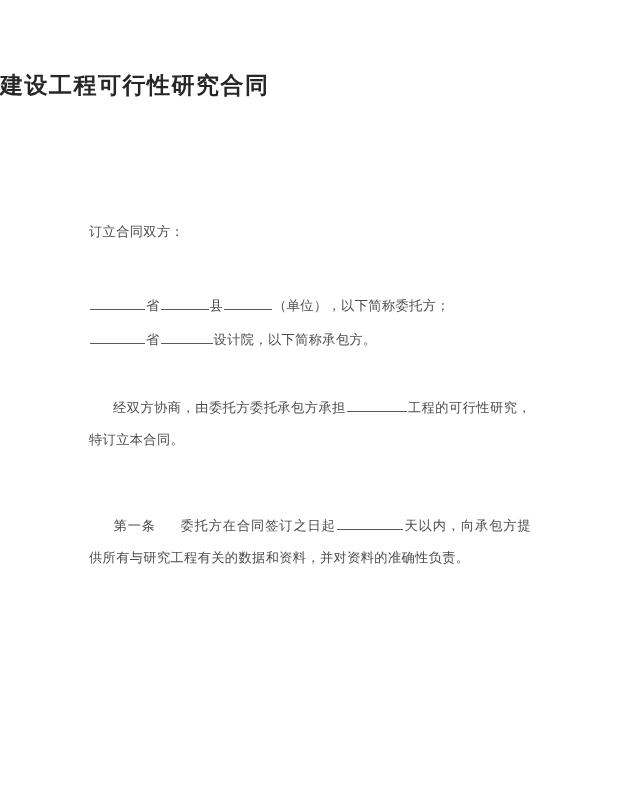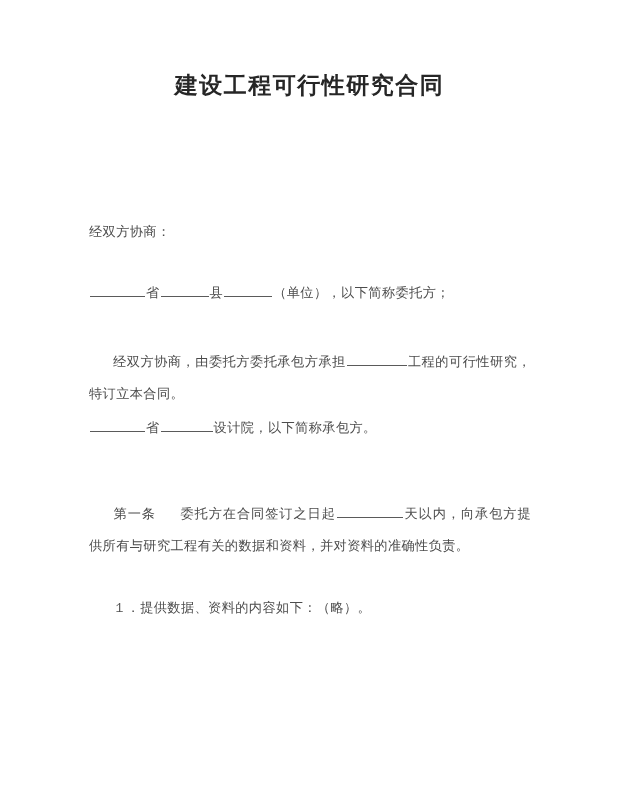--- a/index.html
+++ b/index.html
@@ -17,21 +17,21 @@
     height: 800px;
     background: #ffffff;
     overflow: hidden;
     box-sizing: border-box;
   }
   .doc-title {
     position: absolute;
     top: 68px;
     left: 0;
     width: 619px;
-    text-align: center;
+    text-align: left;
     font-size: 23px;
     font-weight: bold;
     color: #262626;
     letter-spacing: 1.5px;
     line-height: 34px;
     white-space: nowrap;
   }
   .body-block {
     position: absolute;
     left: 89px;
@@ -46,21 +46,21 @@
     text-align: justify;
     text-justify: inter-ideograph;
     margin: 0;
   }
   .indent {
     text-indent: 24px;
   }
   .gap-26 { margin-top: 26px; }
   .gap-30 { margin-top: 30px; }
   .gap-36 { margin-top: 36px; }
-  .gap-38 { margin-top: 30px; font-family: Liberation Mono, monospace; }
+  .gap-38 { margin-top: 42px; }
   .gap-42 { margin-top: 54px; }
   .gap-2  { margin-top: 2px; }
   .lead-space {
     display: inline-block;
     width: 24px;
   }
   .blank {
     display: inline-block;
     border-bottom: 1px solid #5a5a5a;
     vertical-align: baseline;
@@ -76,39 +76,38 @@
 </style>
 </head>
 <body>
 
 <div class="page">
 
   <div class="doc-title">建设工程可行性研究合同</div>
 
   <div class="body-block">
 
-    <p class="para">经双方协商：</p>
+    <p class="para">订立合同双方：</p>
 
     <p class="para gap-38">
       <span class="seg">
         <span class="blank blank-w55"></span><span>省</span><span class="blank blank-w48"></span><span>县</span><span class="blank blank-w48"></span><span>（单位），以下简称委托方；</span>
       </span>
-    </p>
-
-    <p class="para gap-36">
-      <span class="lead-space"></span><span>经双方协商，由委托方委托承包方承担</span><span class="blank blank-w60"></span><span>工程的可行性研究，特订立本合同。</span>
     </p>
 
     <p class="para gap-2">
       <span class="seg">
         <span class="blank blank-w55"></span><span>省</span><span class="blank blank-w52"></span><span>设计院，以下简称承包方。</span>
       </span>
     </p>
 
+    <p class="para gap-36">
+      <span class="lead-space"></span><span>经双方协商，由委托方委托承包方承担</span><span class="blank blank-w60"></span><span>工程的可行性研究，特订立本合同。</span>
+    </p>
+
     <p class="para gap-42">
       <span class="lead-space"></span><span>第一条</span><span class="lead-space"></span><span>委托方在合同签订之日起</span><span class="blank blank-w66"></span><span>天以内，向承包方提供所有与研究工程有关的数据和资料，并对资料的准确性负责。</span>
     </p>
 
-    <p class="para indent gap-30">１．提供数据、资料的内容如下：（略）。</p>
 
 
   </div>
 </div>
 
 </body></html>

